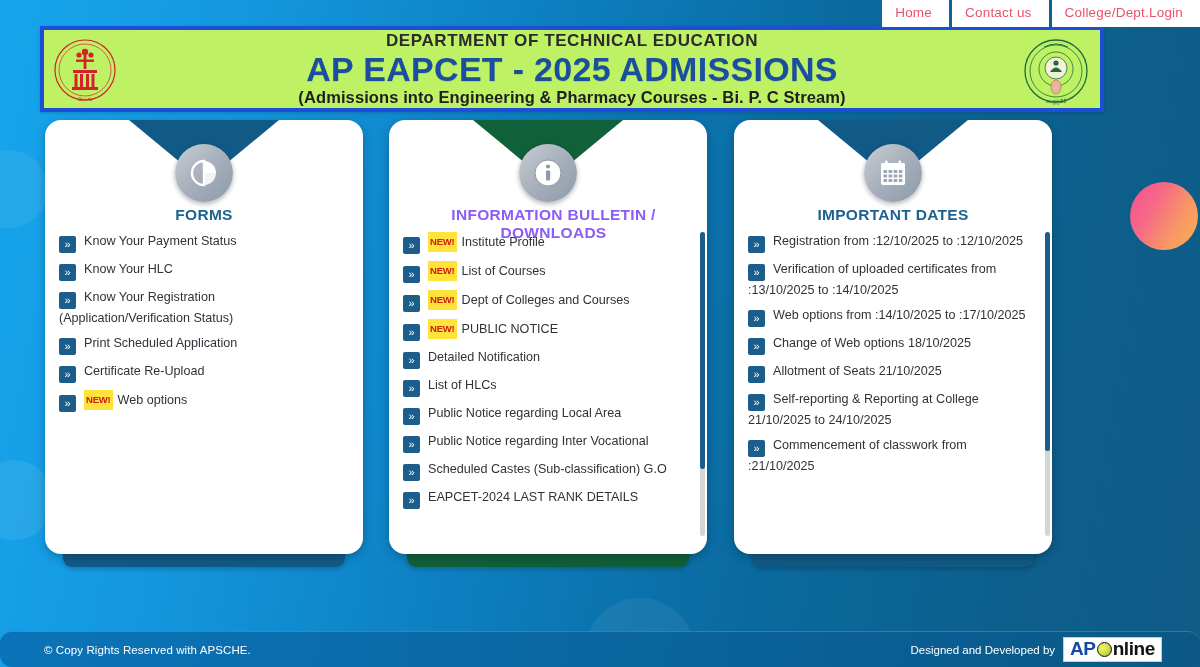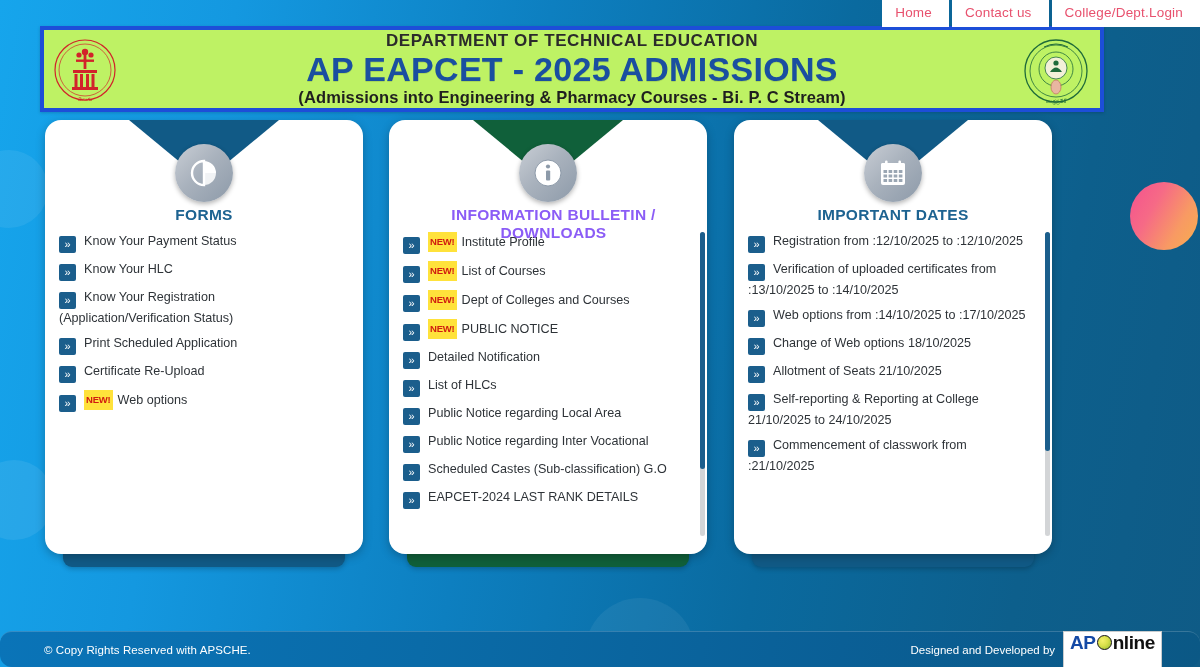--- a/index.html
+++ b/index.html
@@ -159,21 +159,21 @@
   .footer-left {
     position: absolute; left: 44px;
     color: #ffffff; font-size: 11.5px; letter-spacing: .1px;
   }
   .footer-right {
     position: absolute; right: 38px;
     display: flex; align-items: center; gap: 8px;
   }
   .footer-credit { color: #ffffff; font-size: 11.5px; }
   .aponline {
-    background: #ffffff; padding: 1px 6px 15px 6px;
+    background: #ffffff; padding: 1px 6px 2px 6px;
     border: 1px solid #c9ccce;
     display: flex; align-items: center;
     font-size: 19px; font-weight: 700; line-height: 20px;
     letter-spacing: -.4px;
   }
   .ap-blue  { color: #1449a5; }
   .ap-black { color: #111111; }
   .ap-globe {
     display: inline-block; width: 15px; height: 15px; border-radius: 50%;
     background: radial-gradient(circle at 35% 35%, #f3f06a 0%, #d8e04a 45%, #8bb52e 100%);

